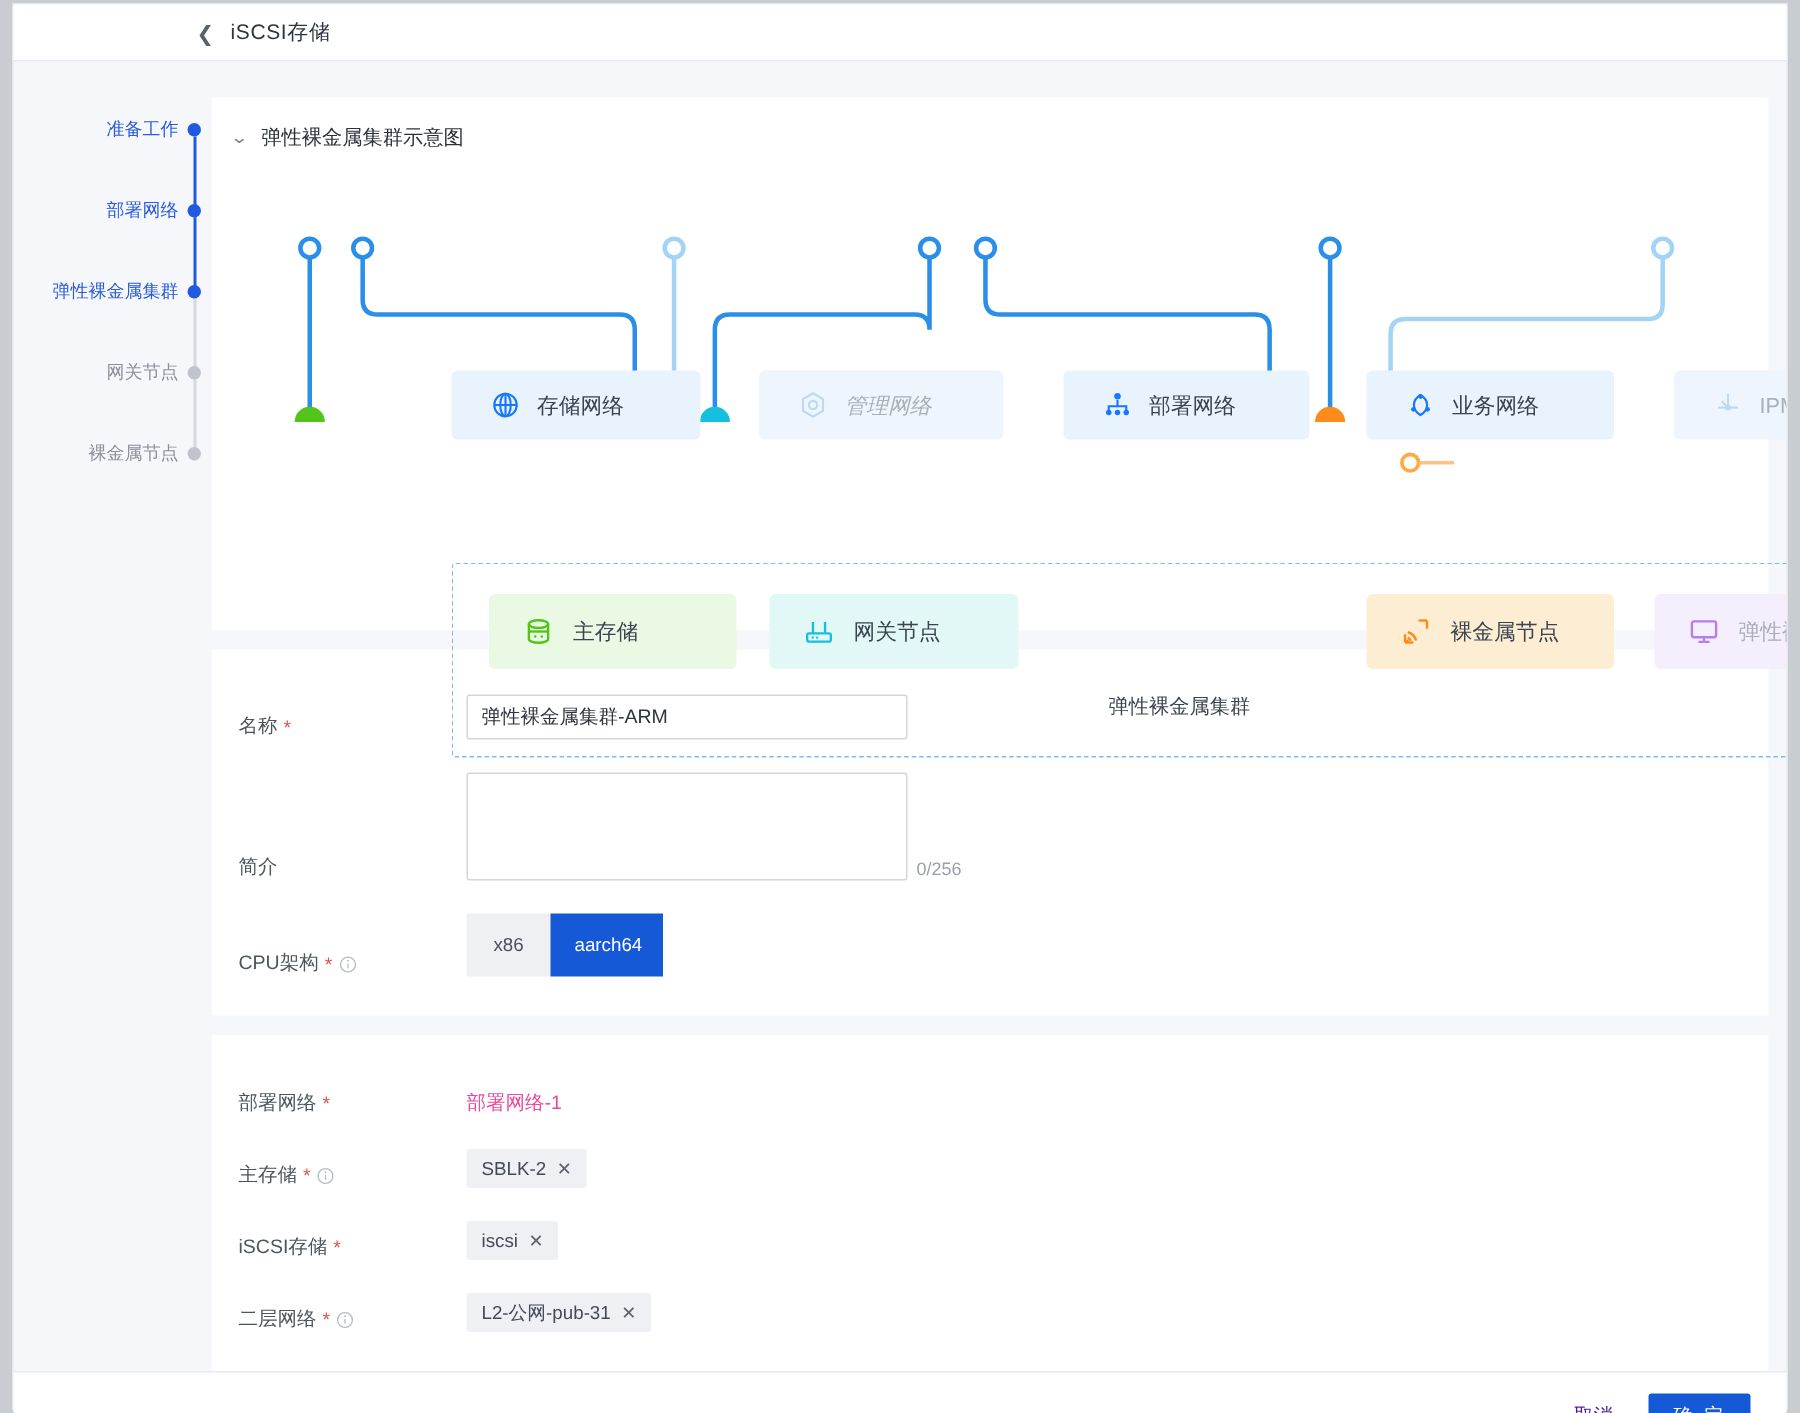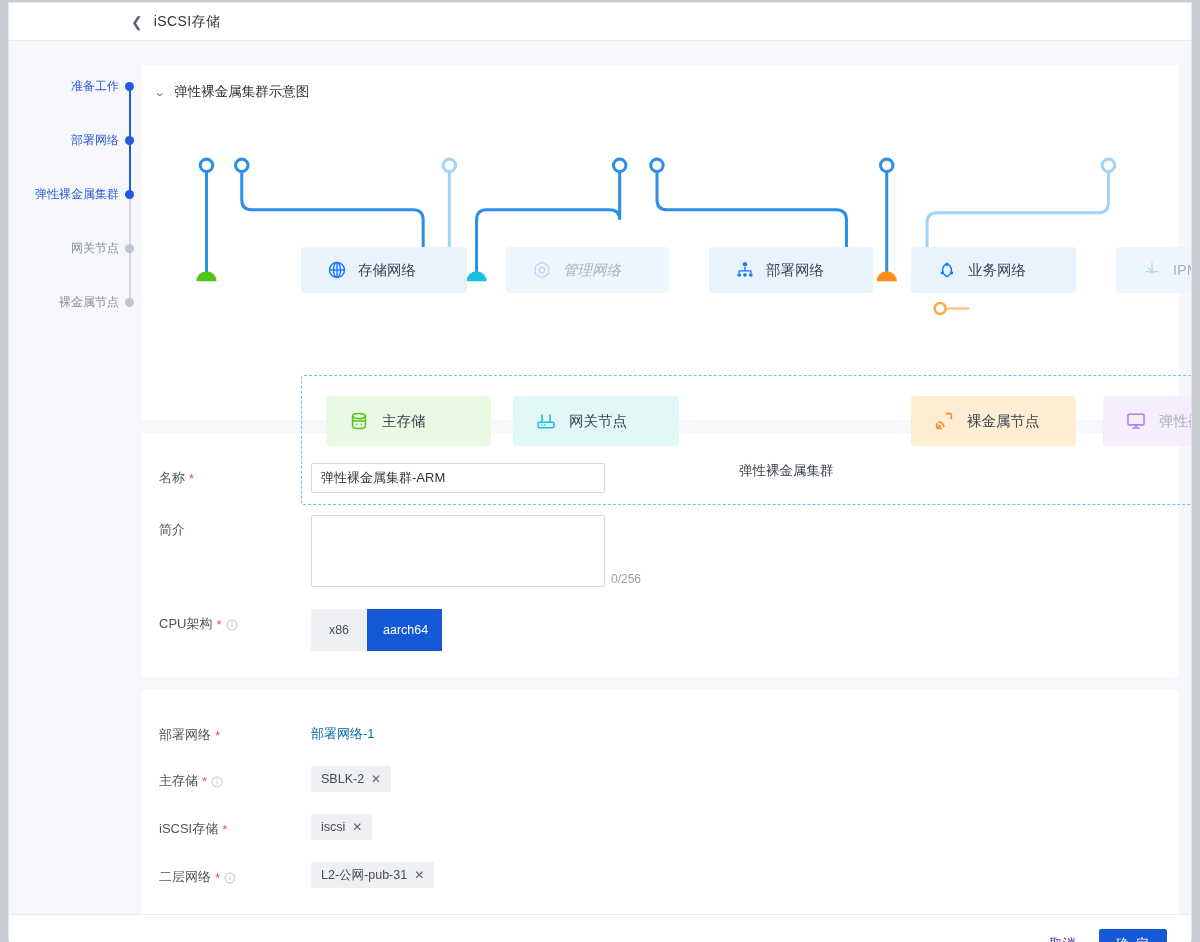--- a/index.html
+++ b/index.html
@@ -122,21 +122,21 @@
   }
   .node-box .node-ico { width: 22px; height: 22px; flex: none; display: block; }
   .nb-storage { background: #e9f9e4; color: #3b4350; }
   .nb-gateway { background: #e2f8f6; color: #3b4350; }
   .nb-bare    { background: #fdeed3; color: #3b4350; }
   .nb-inst    { background: #f5eefd; color: #a9aeb8; }
 
   
   .form-card-1 { padding: 30px 0 26px 0; }
   .form-card-2 { padding: 30px 0 26px 0; }
-  .frow { display: flex; align-items: flex-start; margin-bottom: 22px; }
+  .frow { display: flex; align-items: flex-end; margin-bottom: 22px; }
   .frow:last-child { margin-bottom: 0; }
   .flabel {
     width: 170px; flex: none;
     padding-left: 18px; padding-top: 6px;
     font-size: 13px; color: #4d545f;
     display: flex; align-items: center; gap: 4px;
   }
   .req { color: #e8504a; font-size: 13px; line-height: 1; }
   .info-ico {
     width: 12px; height: 12px; flex: none; display: inline-block;
@@ -164,21 +164,21 @@
   .seg-btn {
     height: 42px; min-width: 56px;
     display: flex; align-items: center; justify-content: center;
     font-size: 12.5px; padding: 0 14px;
     background: #eef0f4; color: #4a515c;
     border: none; cursor: pointer;
     font-family: "Liberation Sans", sans-serif;
   }
   .seg-btn.sel { background: #1559d6; color: #fff; padding-left: 16px; }
 
-  .plain-val { font-size: 13px; color: #0369a1; padding-top: 5px; }
+  .plain-val { font-size: 13px; color: #ec4899; padding-top: 5px; }
 
   .tag {
     display: inline-flex; align-items: center; gap: 7px;
     background: #eef0f4; color: #444b56;
     font-size: 12.5px; height: 26px; padding: 0 10px;
     border-radius: 2px;
   }
   .tag .x { color: #5d636d; font-size: 12px; cursor: pointer; }
 
   

